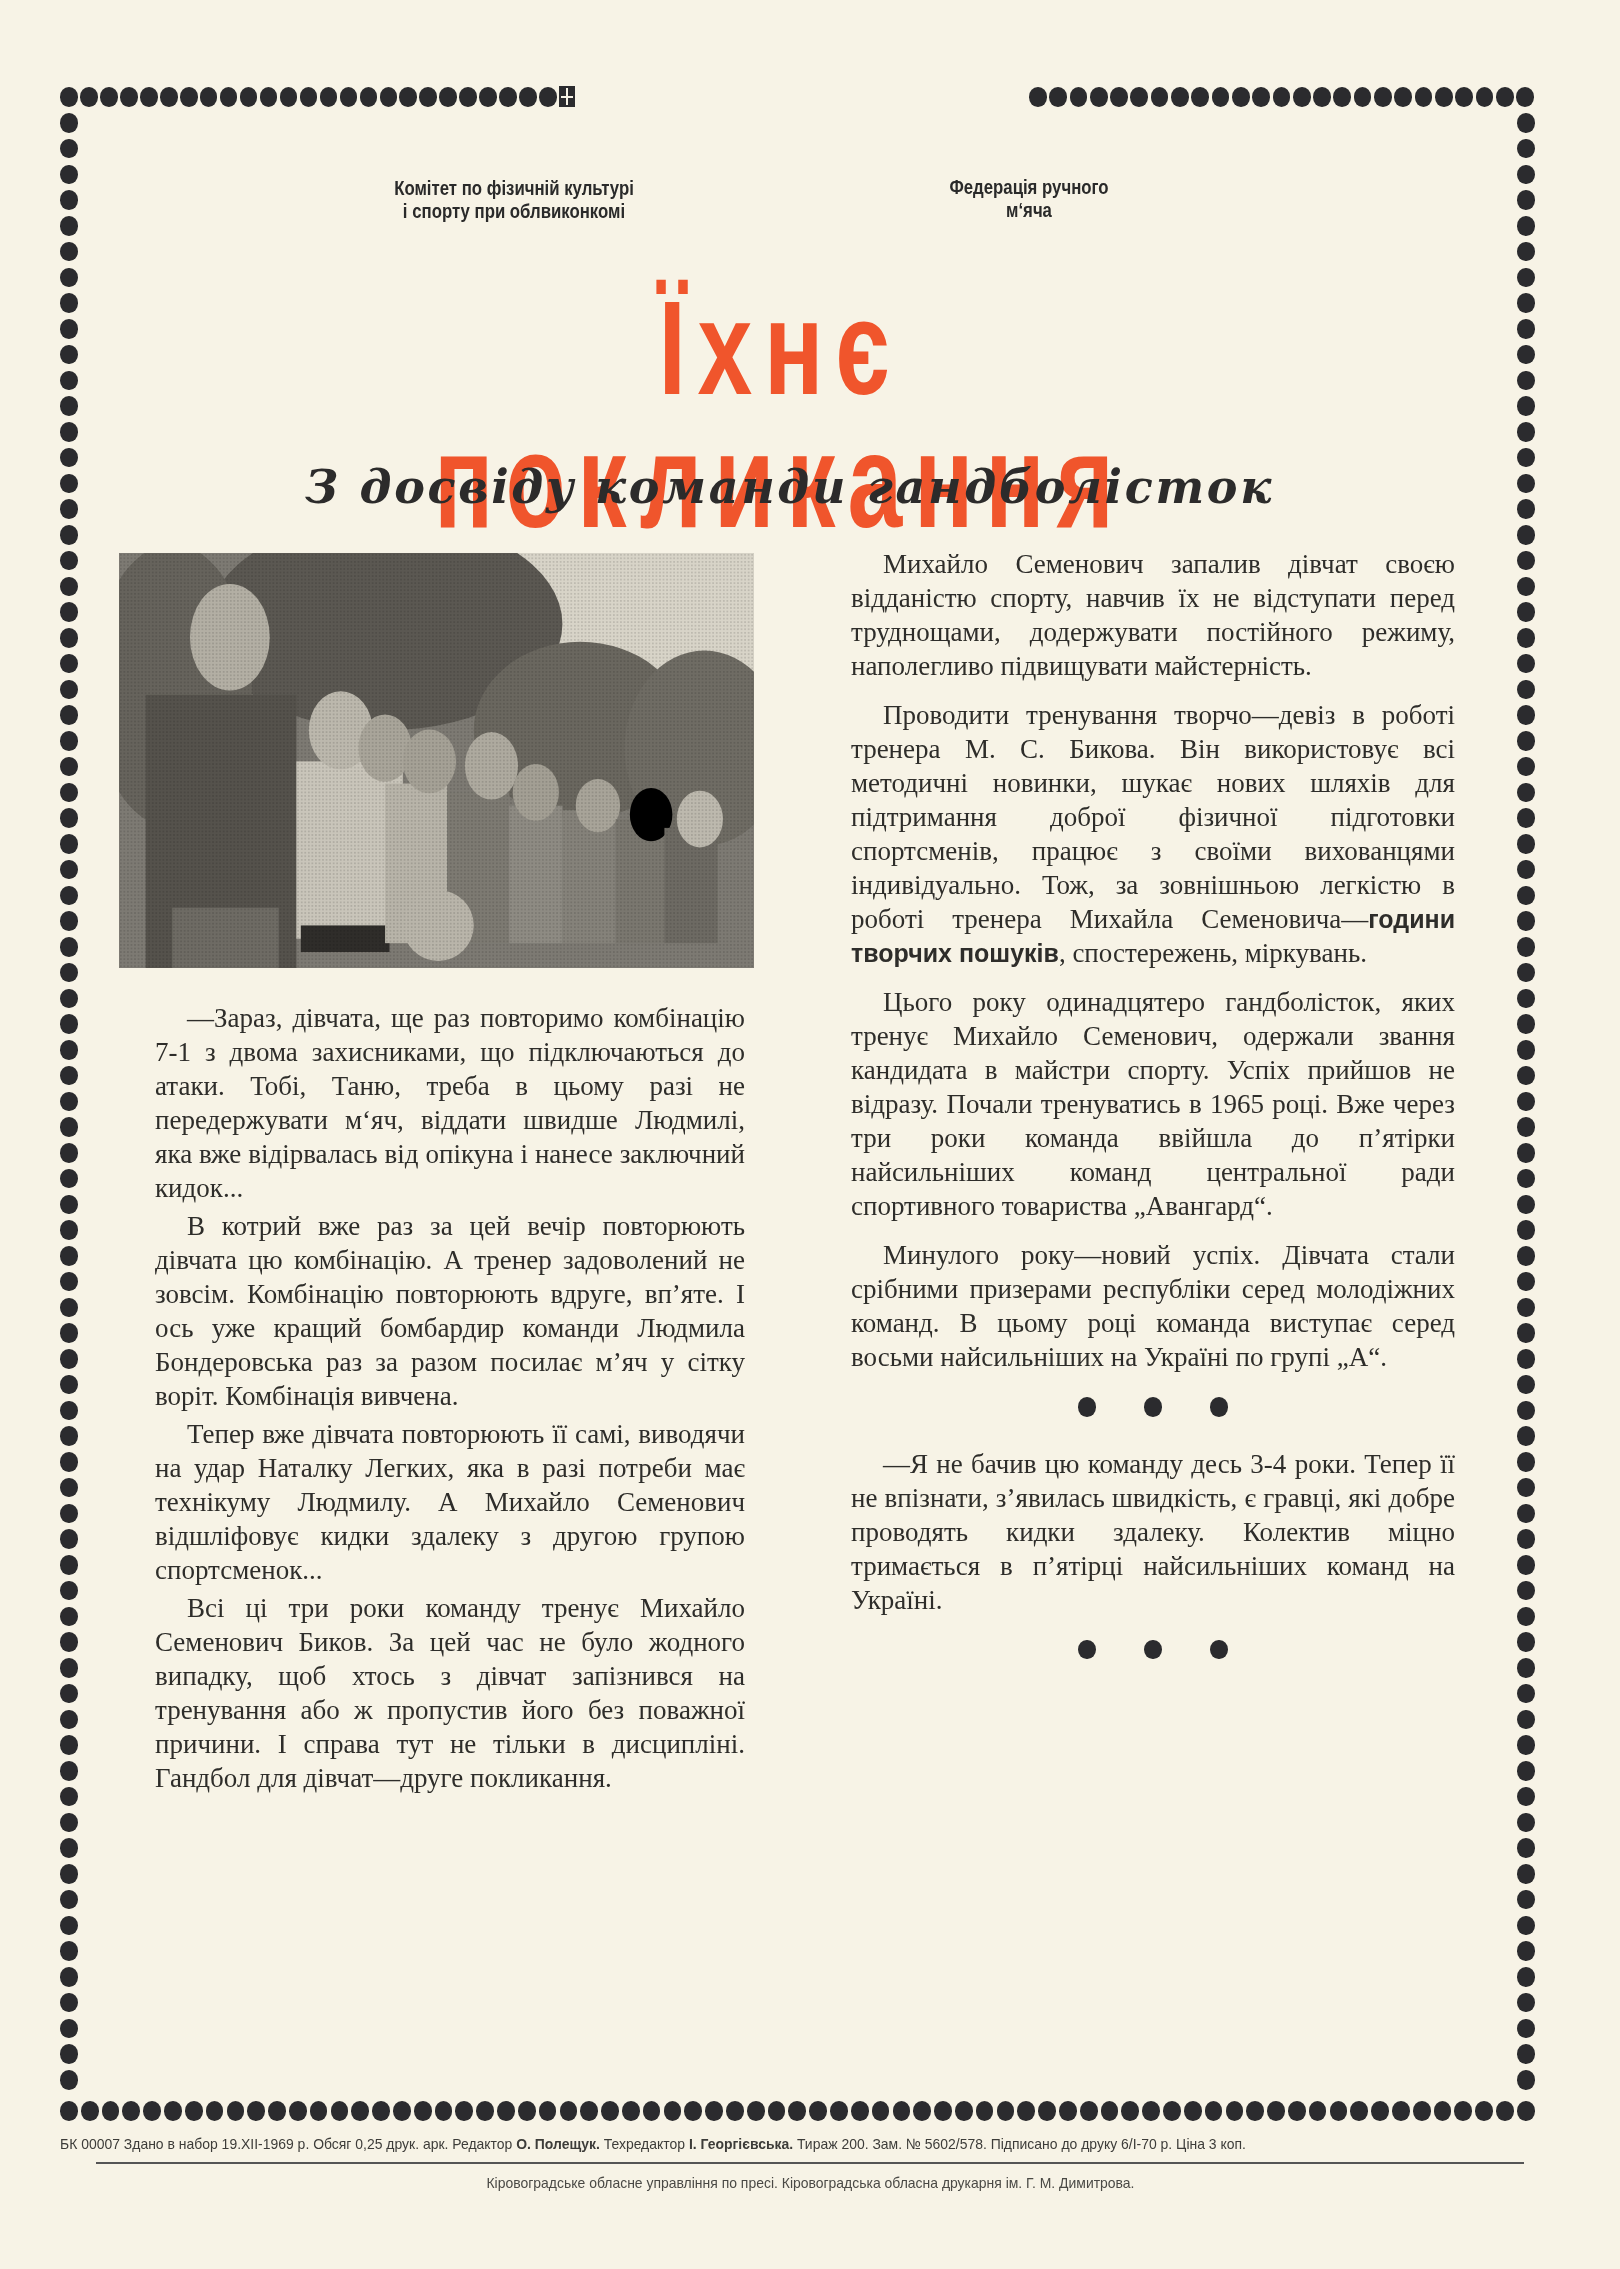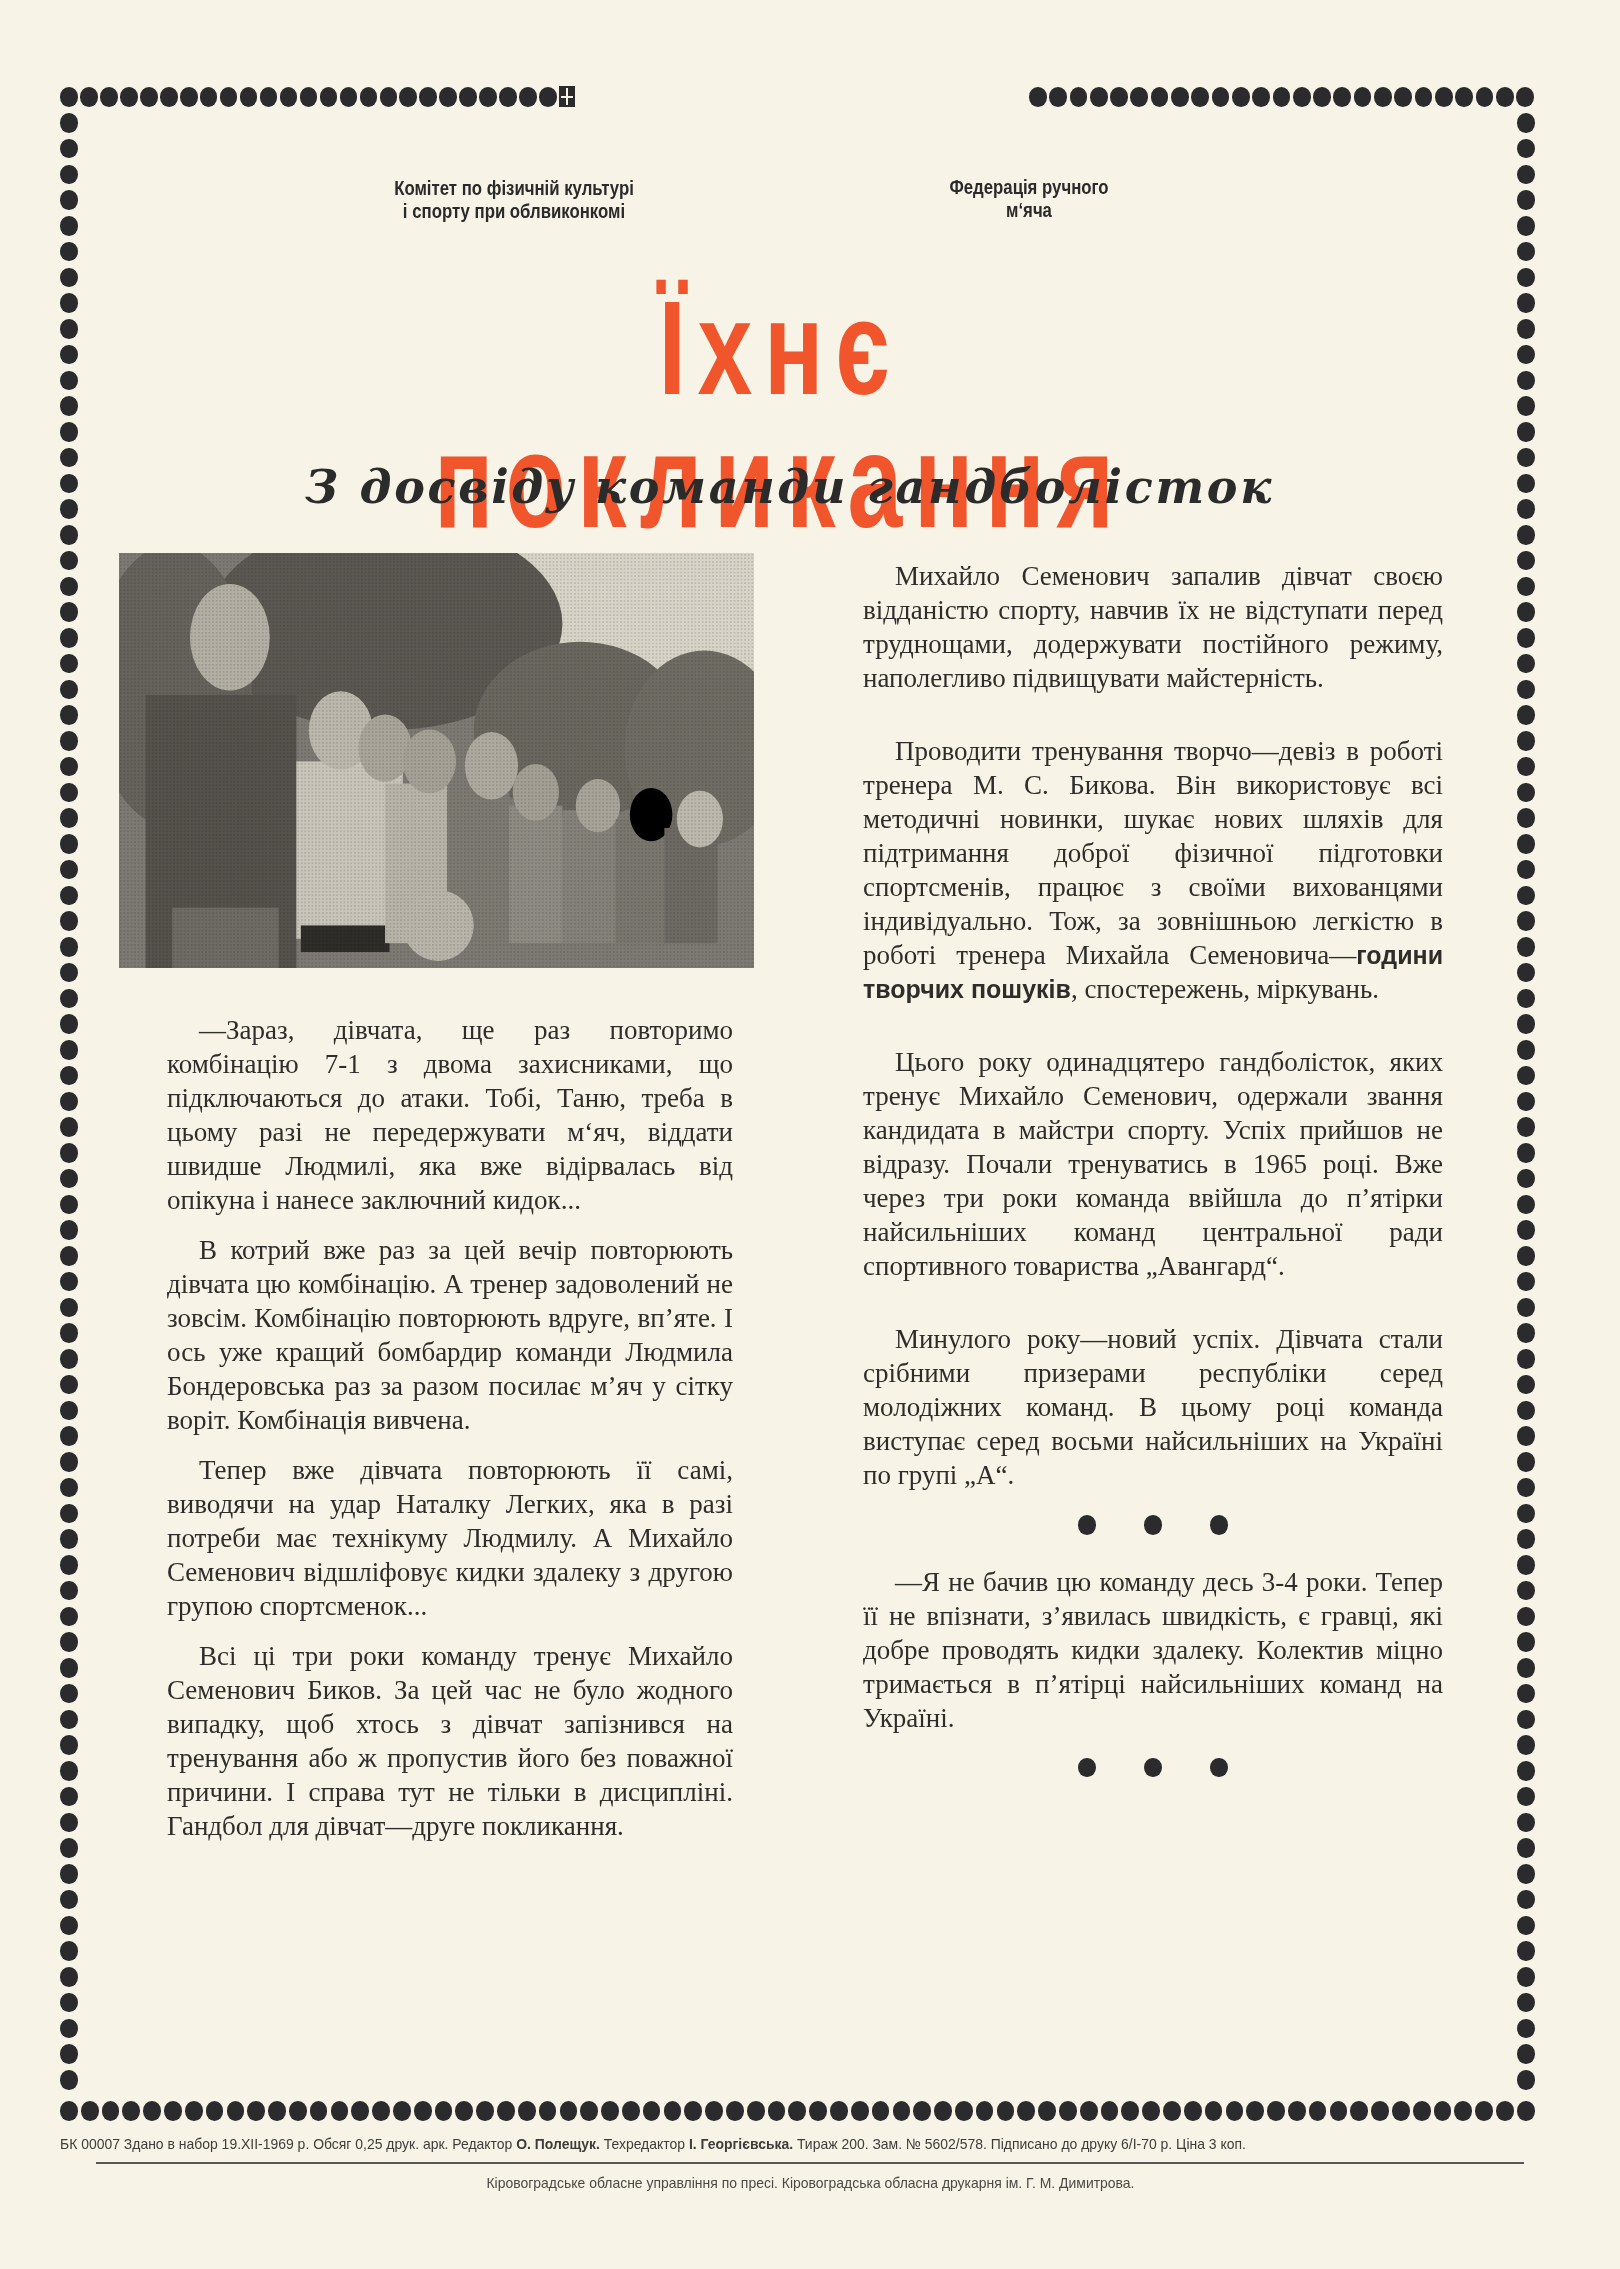--- a/index.html
+++ b/index.html
@@ -32,21 +32,21 @@
     font-size: 46px; line-height: 53px; color: #2c2b2b; letter-spacing: 2.7px;
   }
   .photo {
     position: absolute; left: 119px; top: 553px; width: 635px; height: 415px;
     overflow: hidden; background: #8d8a82;
   }
   .col {
     position: absolute; font-size: 27px; line-height: 34px; text-align: justify;
     hyphens: manual;
   }
-  .col p { margin: 16px; text-indent: 32px; }
+  .col p { margin: 4px; text-indent: 32px; }
   .col p + p { margin-top: 0; }
   .col-left { left: 151px; top: 997px; width: 598px; }
   .col-right { left: 847px; top: 543px; width: 612px; }
   .gap { height: 7px; }
   .sep { display: flex; justify-content: center; gap: 48px; margin: 23px 0 30px 0; }
   .sep span { width: 17.7px; height: 19.5px; border-radius: 50%; background: #2b2b2e; display: block; }
   .strong { font-family: "Liberation Sans", "DejaVu Sans", sans-serif; font-weight: bold; font-size: 25px; }
   .imprint {
     position: absolute; left: 60px; top: 2134px; width: 1454px; white-space: nowrap;
     font-family: "Liberation Sans", "DejaVu Sans", sans-serif; font-size: 15px; line-height: 19.5px;

